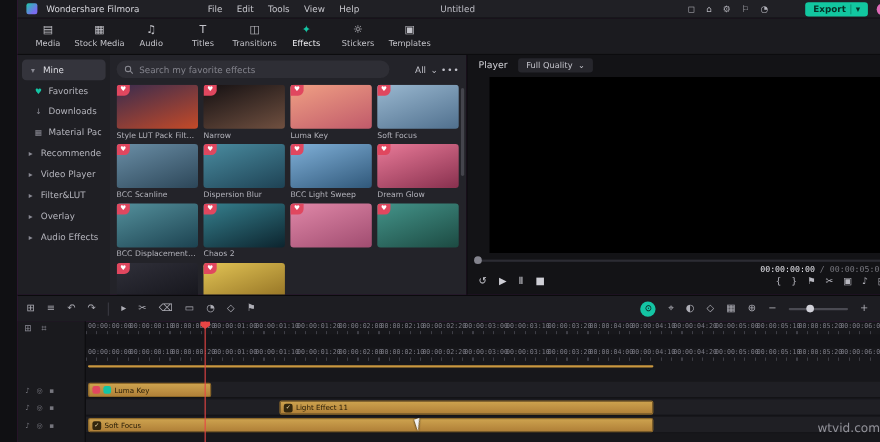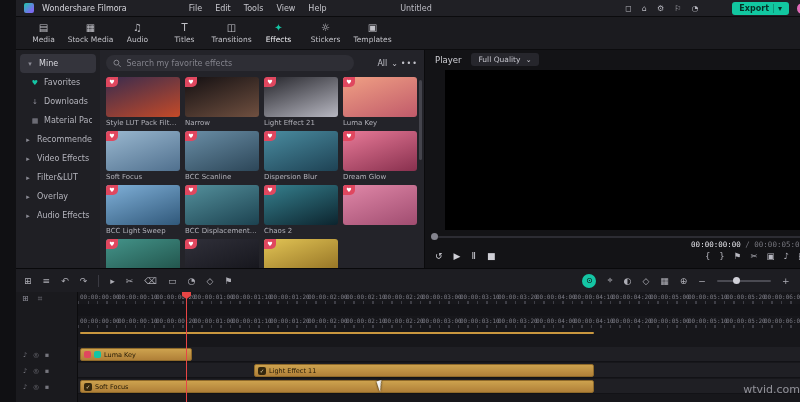--- a/index.html
+++ b/index.html
@@ -181,21 +181,21 @@
       <div class="side-item child">
         <span class="side-glyph">▦</span>
         <span class="side-label">Material Pack</span>
       </div>
       <div class="side-item section">
         <span class="side-glyph">▸</span>
         <span class="side-label">Recommended</span>
       </div>
       <div class="side-item section">
         <span class="side-glyph">▸</span>
-        <span class="side-label">Video Effects</span>
+        <span class="side-label">Video Player</span>
       </div>
       <div class="side-item section">
         <span class="side-glyph">▸</span>
         <span class="side-label">Filter&amp;LUT</span>
       </div>
       <div class="side-item section">
         <span class="side-glyph">▸</span>
         <span class="side-label">Overlay</span>
       </div>
       <div class="side-item section">
@@ -224,26 +224,20 @@
           </div>
           <div class="fx-name">Style LUT Pack Filter 03</div>
         </div>
         <div class="fx">
           <div class="fx-thumb" style="background: linear-gradient(160deg, rgb(20, 16, 18), rgb(112, 80, 64));">
             <div class="fx-heart">♥</div>
           </div>
           <div class="fx-name">Narrow</div>
         </div>
         <div class="fx">
-          <div class="fx-thumb" style="background: linear-gradient(160deg, rgb(38, 38, 44), rgb(184, 184, 194));">
-            <div class="fx-heart">♥</div>
-          </div>
-          <div class="fx-name">Light Effect 21</div>
-        </div>
-        <div class="fx">
           <div class="fx-thumb" style="background: linear-gradient(160deg, rgb(240, 160, 132), rgb(192, 90, 106));">
             <div class="fx-heart">♥</div>
           </div>
           <div class="fx-name">Luma Key</div>
         </div>
         <div class="fx">
           <div class="fx-thumb" style="background: linear-gradient(160deg, rgb(154, 184, 208), rgb(80, 112, 142));">
             <div class="fx-heart">♥</div>
           </div>
           <div class="fx-name">Soft Focus</div>
@@ -254,30 +248,30 @@
           </div>
           <div class="fx-name">BCC Scanline</div>
         </div>
         <div class="fx">
           <div class="fx-thumb" style="background: linear-gradient(160deg, rgb(74, 140, 160), rgb(30, 66, 84));">
             <div class="fx-heart">♥</div>
           </div>
           <div class="fx-name">Dispersion Blur</div>
         </div>
         <div class="fx">
+          <div class="fx-thumb" style="background: linear-gradient(160deg, rgb(128, 176, 216), rgb(48, 88, 122));">
+            <div class="fx-heart">♥</div>
+          </div>
+          <div class="fx-name">BCC Light Sweep</div>
+        </div>
+        <div class="fx">
           <div class="fx-thumb" style="background: linear-gradient(160deg, rgb(232, 122, 152), rgb(136, 48, 78));">
             <div class="fx-heart">♥</div>
           </div>
           <div class="fx-name">Dream Glow</div>
-        </div>
-        <div class="fx">
-          <div class="fx-thumb" style="background: linear-gradient(160deg, rgb(128, 176, 216), rgb(48, 88, 122));">
-            <div class="fx-heart">♥</div>
-          </div>
-          <div class="fx-name">BCC Light Sweep</div>
         </div>
         <div class="fx">
           <div class="fx-thumb" style="background: linear-gradient(160deg, rgb(84, 144, 156), rgb(28, 66, 80));">
             <div class="fx-heart">♥</div>
           </div>
           <div class="fx-name">BCC Displacement Map</div>
         </div>
         <div class="fx">
           <div class="fx-thumb" style="background: linear-gradient(160deg, rgb(54, 128, 142), rgb(12, 36, 46));">
             <div class="fx-heart">♥</div>

